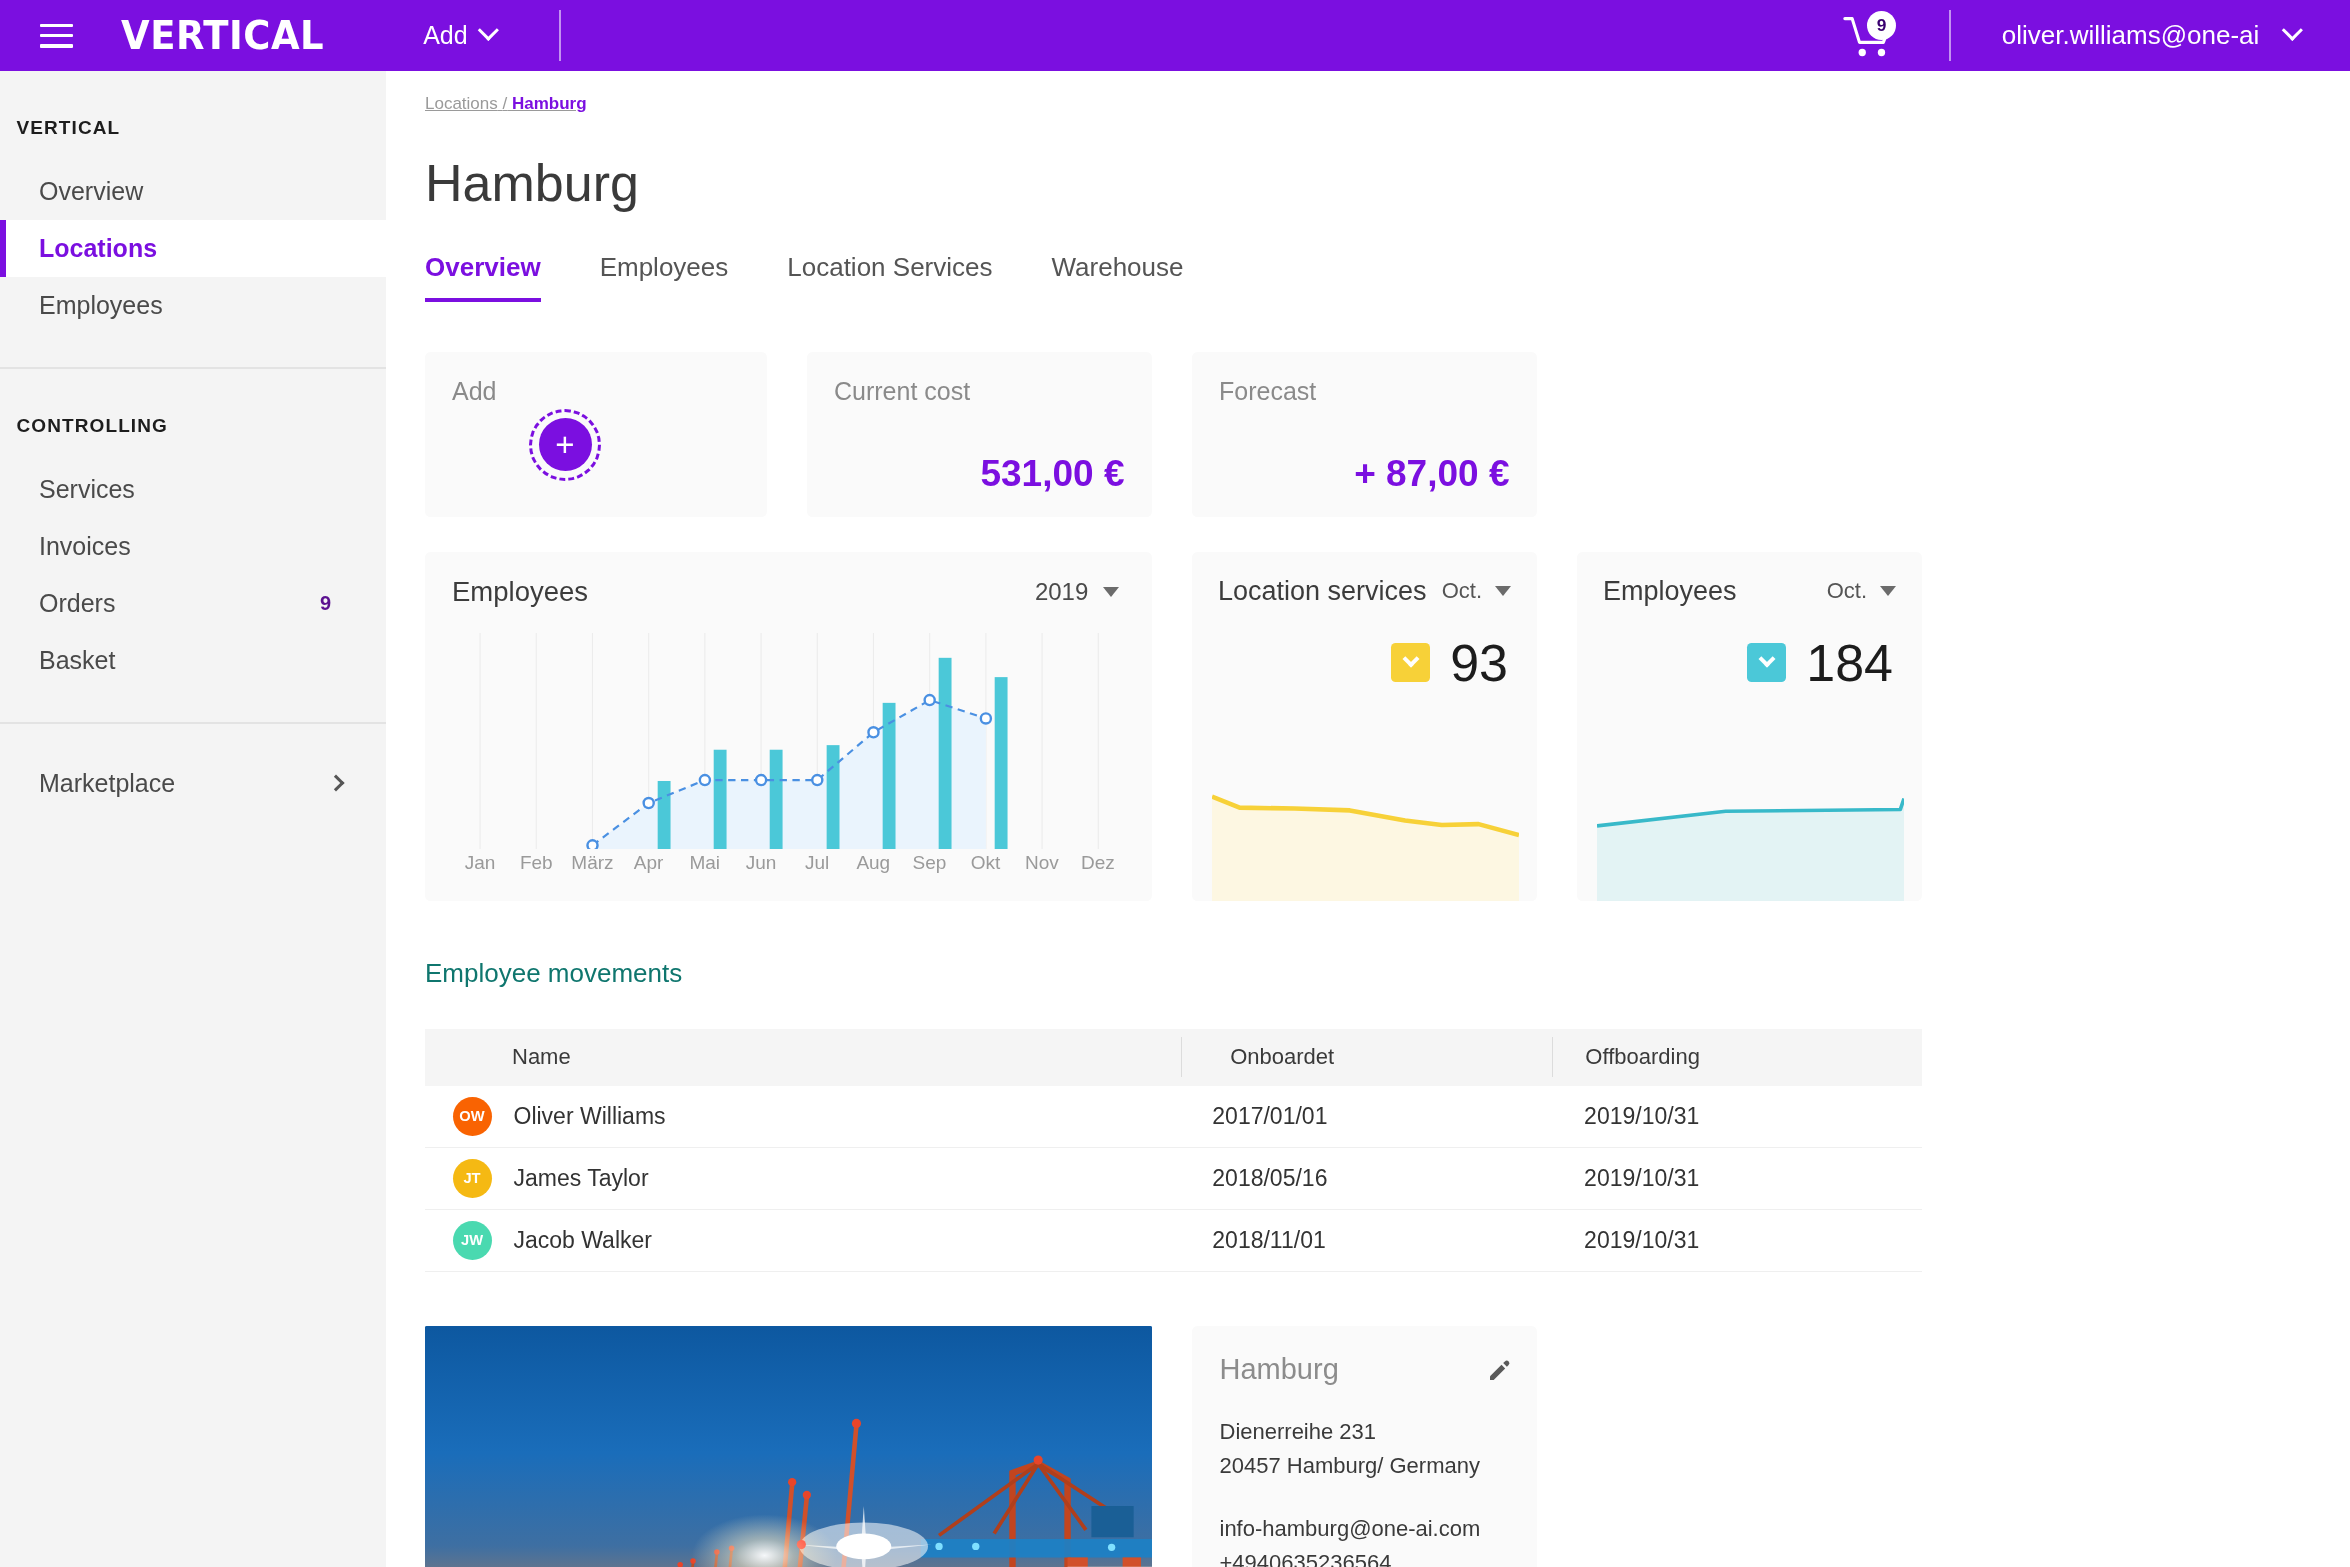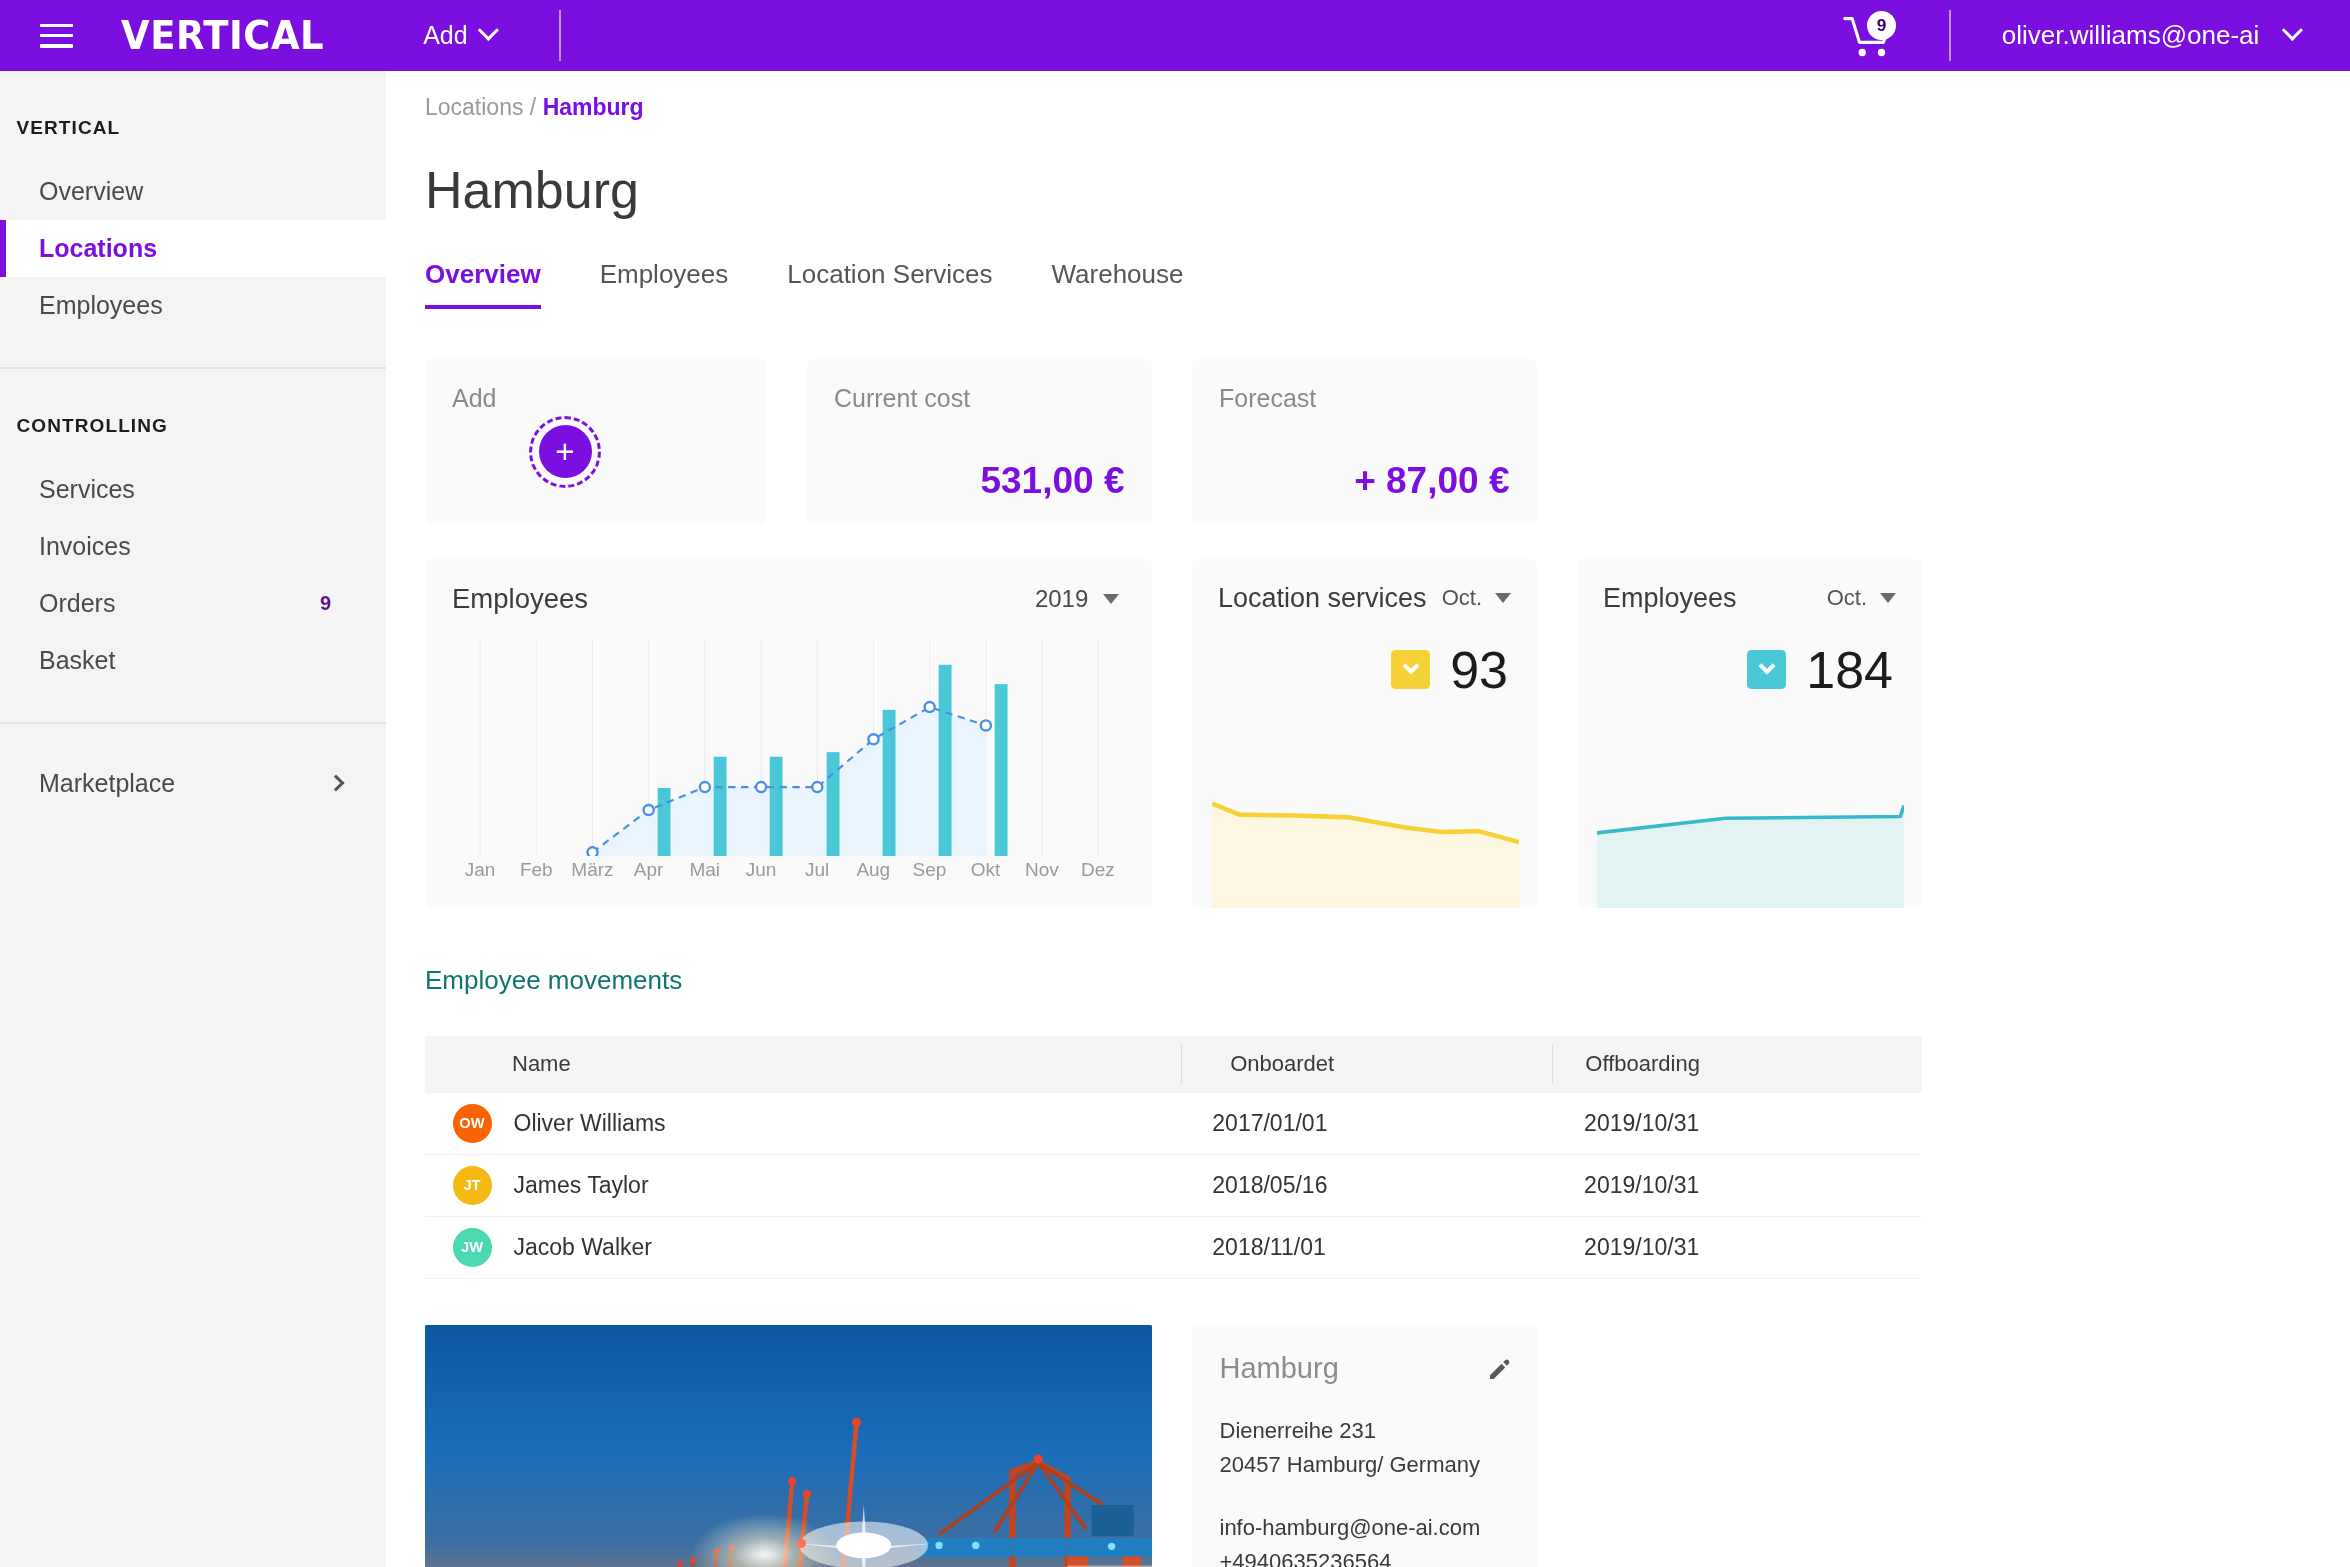--- a/index.html
+++ b/index.html
@@ -88,21 +88,21 @@
     width: 12px; height: 12px; border-right: 3.7px solid #555;
     border-top: 3.7px solid #555; transform: rotate(45deg);
   }
 
   
   .main {
     position: absolute; top: 71px; left: 386px;
     width: 1965px; height: 1497px; background: #fff;
   }
   .breadcrumb {
-    padding: 23px 13px 0 39px; font-size: 23px; color: #9a9a9a;
+    padding: 23px 13px 0 39px; font-size: 17px; color: #9a9a9a; text-decoration: underline;
   }
   .breadcrumb .crumb-current { color: #7B0FE0; font-weight: 700; }
   .page-title {
     padding: 39px 0 0 39px; font-size: 52px; font-weight: 400; color: #3a3a3a;
   }
   .tabs {
     display: flex; align-items: flex-end; gap: 0;
     padding: 39px 0 0 39px;
   }
   .tab {
@@ -196,21 +196,21 @@
     width: 12px; height: 12px; border-right: 4.6px solid #fff;
     border-bottom: 4.6px solid #fff; transform: rotate(45deg) translate(-2.8px,-2.8px);
   }
   .mini-value { font-size: 52px; font-weight: 400; color: #1c1c1c; }
   .mini-spark { position: absolute; left: 20px; bottom: 0; width: 307px; height: 119px; }
 
   
   .section-title {
     padding: 57px 0 0 39px; font-size: 26px; color: #0f766e;
   }
-  .table { margin: 40px 0 2px 39px; width: 1497px; }
+  .table { margin: 40px 0 10px 39px; width: 1497px; }
   .thead {
     display: flex; align-items: center; height: 57px;
     background: #F5F5F5; font-size: 22px; color: #3a3a3a;
   }
   .th-name { width: 790px; padding-left: 87px; }
   .th-div { width: 1.8px; height: 40px; background: #dcdcdc; }
   .th-on { width: 386px; padding-left: 48px; }
   .th-off { width: 386px; padding-left: 32px; }
   .trow {
     display: flex; align-items: center; height: 62px;

